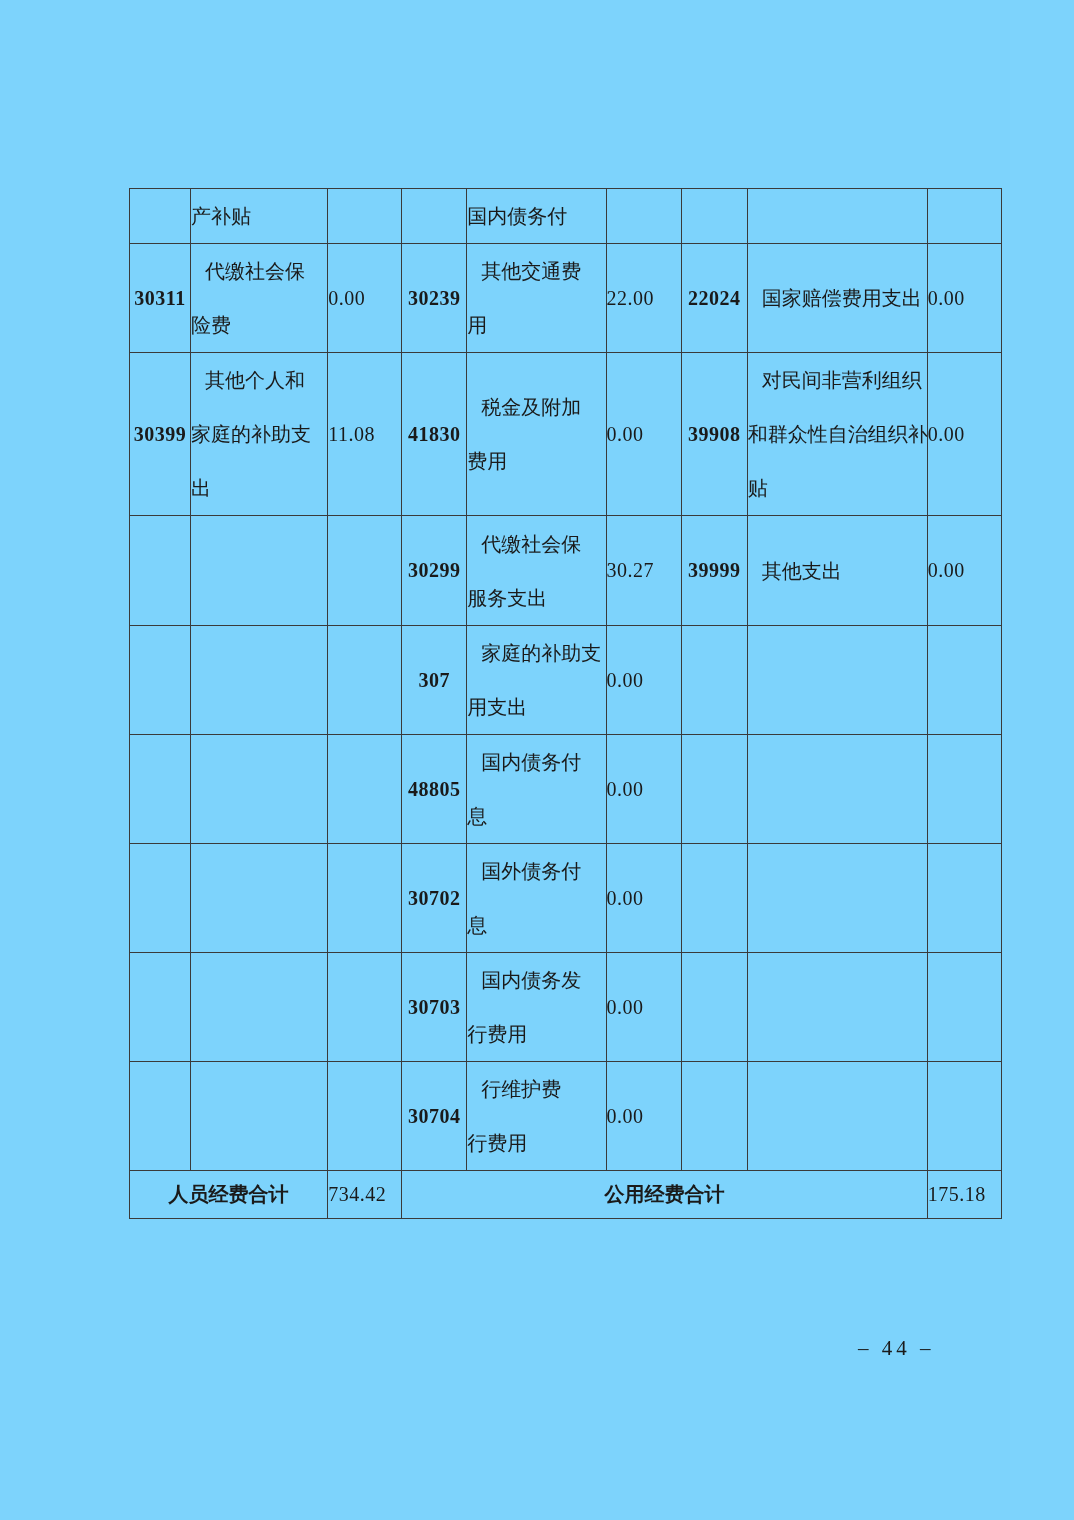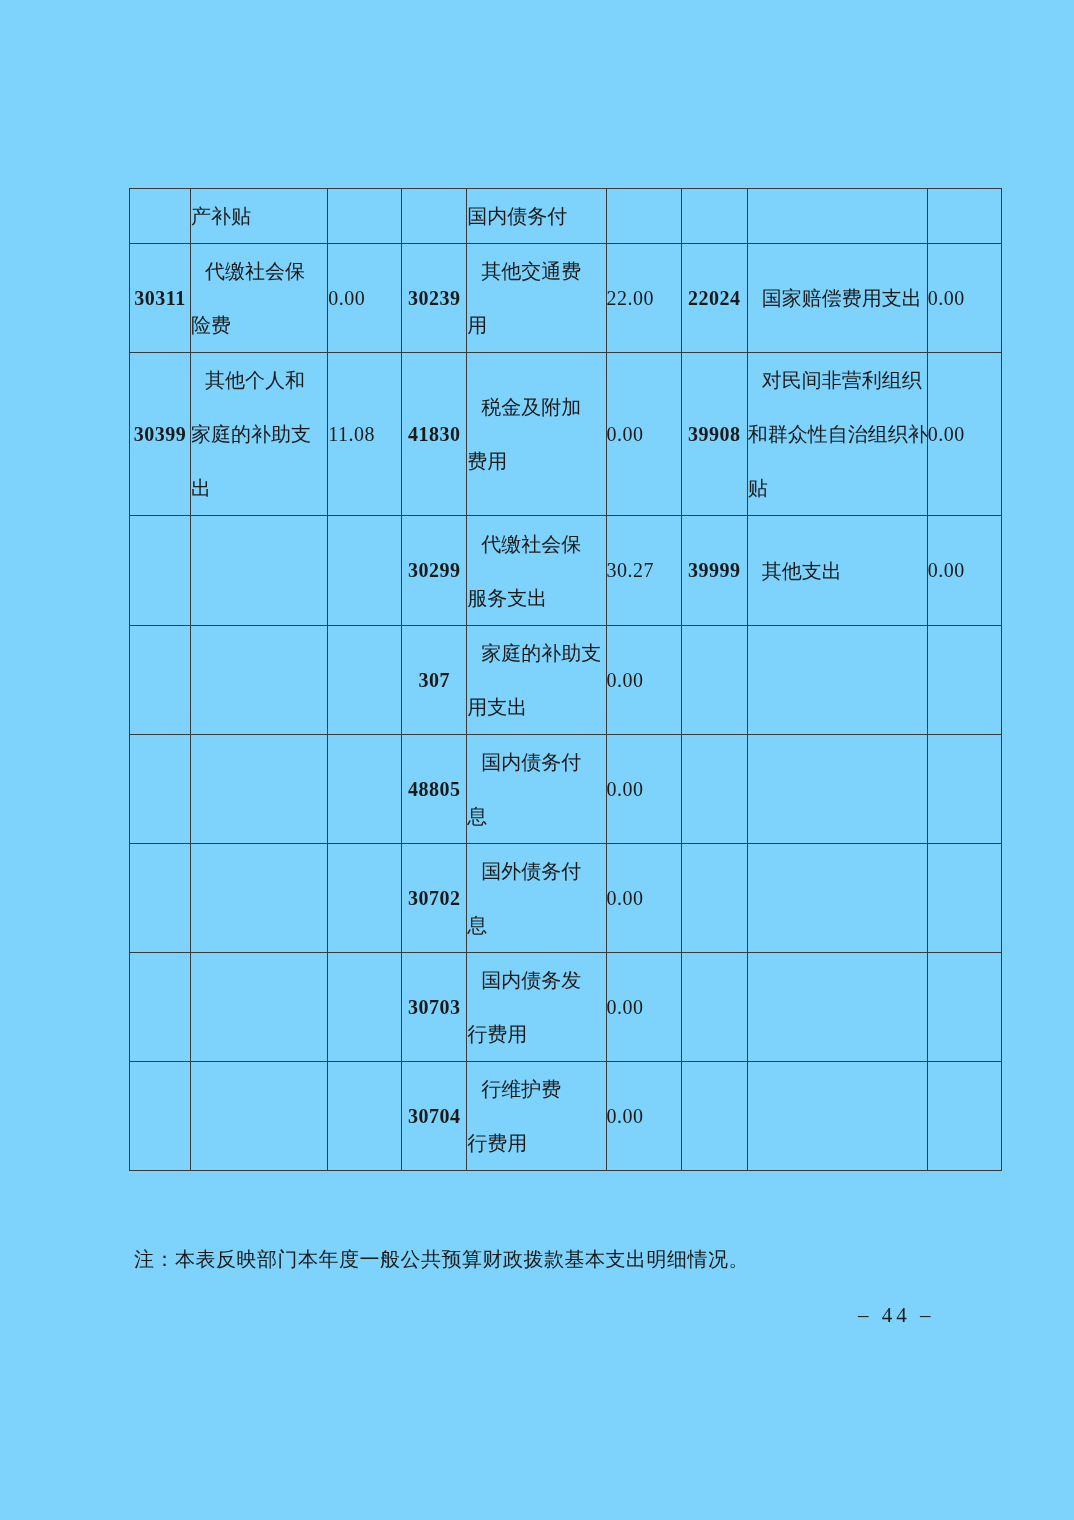--- a/index.html
+++ b/index.html
@@ -53,21 +53,21 @@
     position: absolute;
     left: 134px;
     top: 1246px;
     font-size: 20px;
     letter-spacing: 0.5px;
     white-space: nowrap;
   }
   .page-number {
     position: absolute;
     left: 858px;
-    top: 1303px;
+    top: 1336px;
     font-size: 21px;
     letter-spacing: 4px;
     white-space: nowrap;
   }
 </style>
 </head>
 <body>
 
 <div class="page">
 
@@ -189,19 +189,24 @@
         <td class="name"></td>
         <td class="num"></td>
         <td class="code">30704</td>
         <td class="name">行维护费
 行费用</td>
         <td class="num">0.00</td>
         <td class="code"></td>
         <td class="name"></td>
         <td class="num"></td>
       </tr>
+      <tr class="h48">
+        <td class="flabel" colspan="2">人员经费合计</td>
+        <td class="num">734.42</td>
+        <td class="flabel" colspan="5">公用经费合计</td>
+        <td class="num">175.18</td>
+      </tr>
     </tbody>
   </table>
 
-  <div class="note">注：本表反映部门本年度一般公共预算财政拨款基本支出明细情况。</div>
   <div class="page-number">– 44 –</div>
 
 </div>
 
 </body></html>

